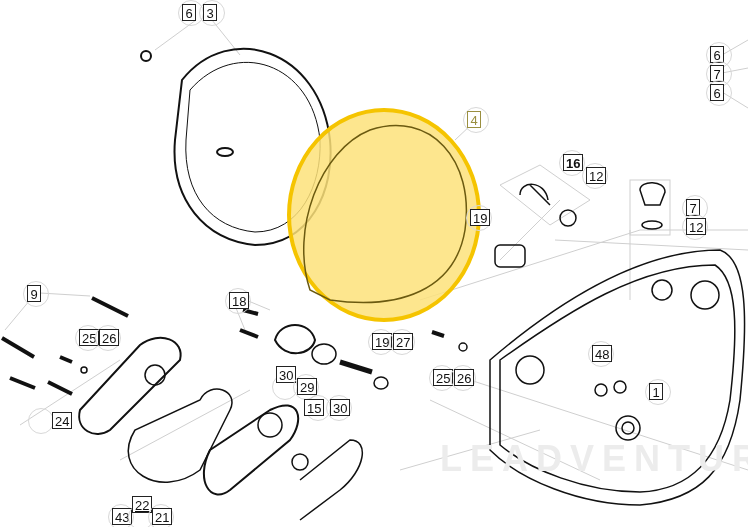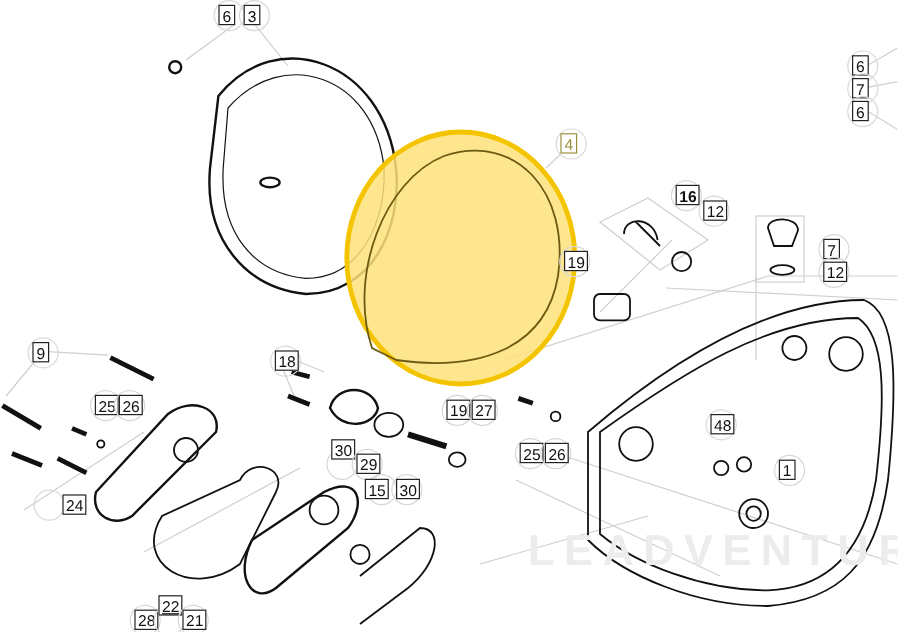--- a/index.html
+++ b/index.html
@@ -140,19 +140,19 @@
       <div class="callout" style="left: 454px; top: 369px;">26</div>
       <div class="halo" style="left: 645px; top: 379px;"></div>
       <div class="callout" style="left: 649px; top: 383px;">1</div>
       <div class="halo" style="left: 305px; top: 395px;"></div>
       <div class="callout" style="left: 304px; top: 399px;">15</div>
       <div class="halo" style="left: 326px; top: 395px;"></div>
       <div class="callout" style="left: 330px; top: 399px;">30</div>
       <div class="halo" style="left: 28px; top: 408px;"></div>
       <div class="callout" style="left: 32px; top: 412px; margin-left: 20px;">24</div>
       <div class="halo" style="left: 108px; top: 504px;"></div>
-      <div class="callout" style="left: 112px; top: 508px;">28</div>
+      <div class="callout" style="left: 112px; top: 508px;">43</div>
       <div class="halo" style="left: 128px; top: 504px;"></div>
       <div class="callout" style="left: 132px; top: 496px; text-decoration: underline;">22</div>
       <div class="halo" style="left: 148px; top: 504px;"></div>
       <div class="callout" style="left: 152px; top: 508px;">21</div>
     </div>
 </div>
 
 </body></html>

